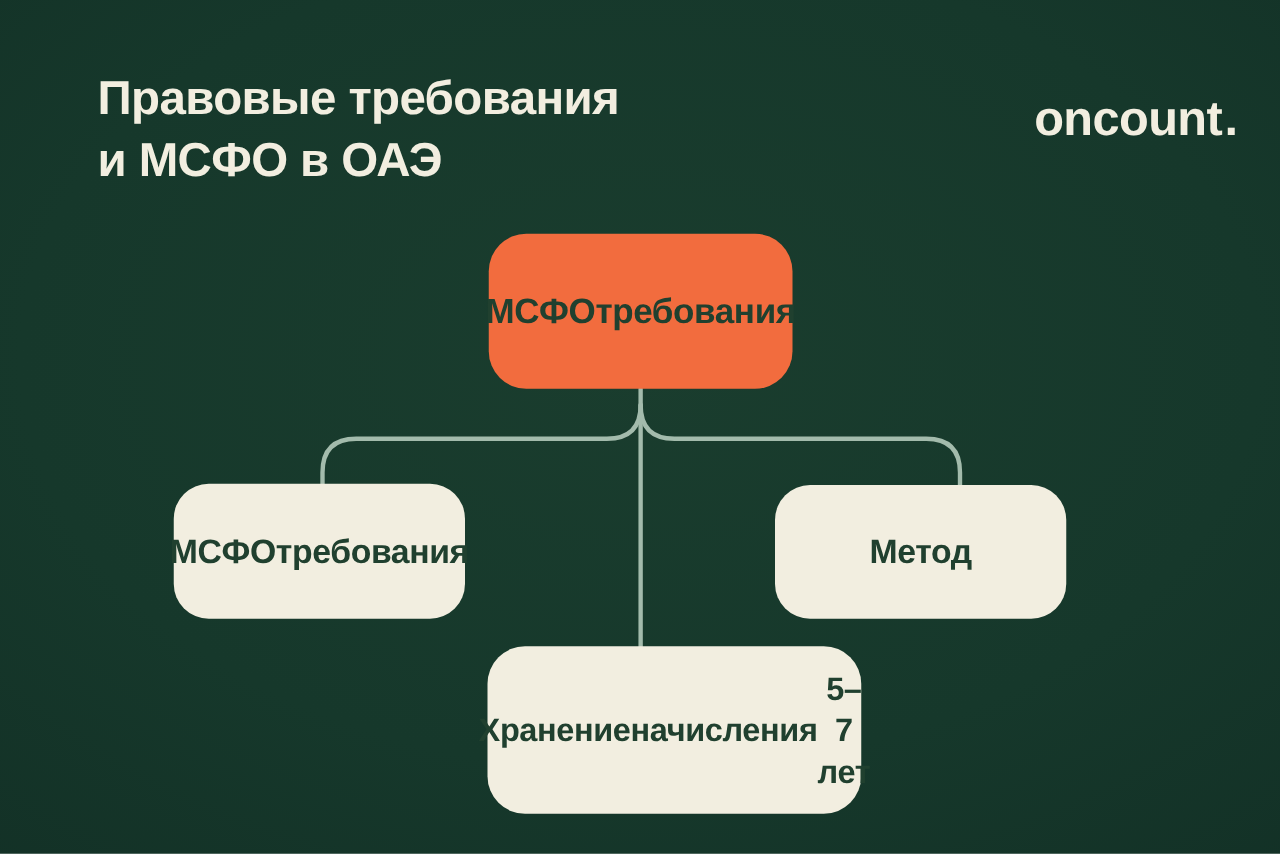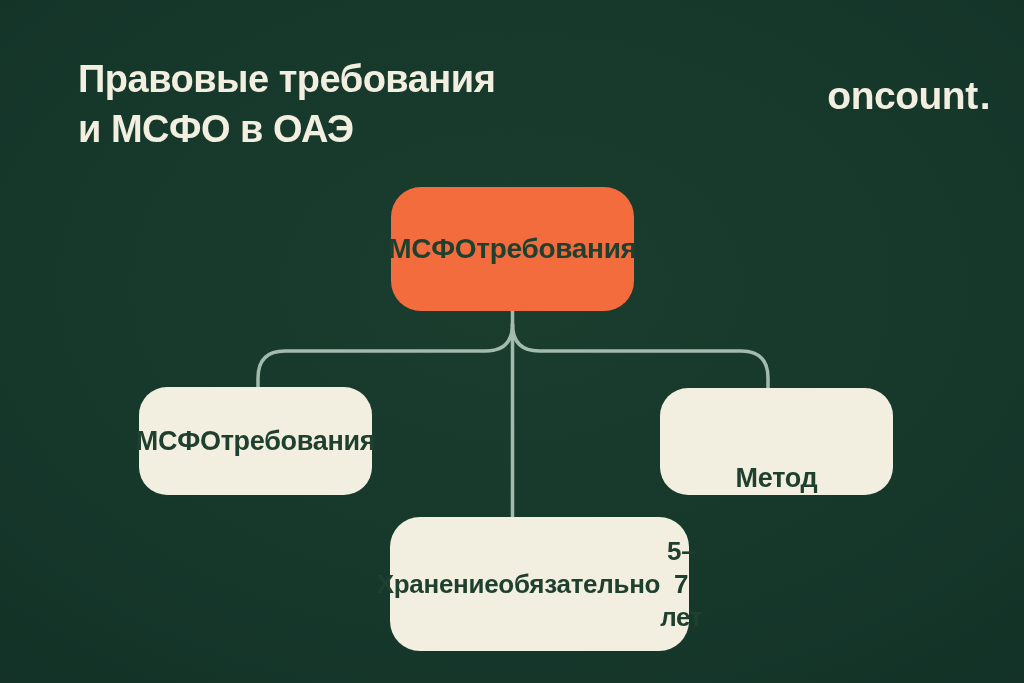--- a/index.html
+++ b/index.html
@@ -89,29 +89,28 @@
     left: 139px;
     top: 387px;
     width: 233px;
     height: 108px;
     background: var(--color-card_cream, #F2EEE0);
     border-radius: 28px;
     font-size: 27px;
     line-height: 33px;
   }
   .node-right {
-    left: 660px;
+    left: 620px;
     top: 388px;
     width: 233px;
     height: 107px;
     background: var(--color-card_cream, #F2EEE0);
     border-radius: 28px;
     font-size: 27px;
     line-height: 33px;
-    align-items: flex-end;
   }
   .node-bottom {
     left: 390px;
     top: 517px;
     width: 299px;
     height: 134px;
     background: var(--color-card_cream, #F2EEE0);
     border-radius: 30px;
     font-size: 26px;
     line-height: 33px;
@@ -142,21 +141,21 @@
     <span class="line">требования</span>
   </div>
 
   <div class="node node-left">
     <span class="line">МСФО</span>
     <span class="line">требования</span>
   </div>
 
   <div class="node node-bottom">
     <span class="line">Хранение</span>
-    <span class="line">обязательно</span>
+    <span class="line">начисления</span>
     <span class="line">5–7 лет</span>
   </div>
 
   <div class="node node-right">
     <span class="line">Метод</span>
   </div>
 
 </div>
 
 </body></html>

